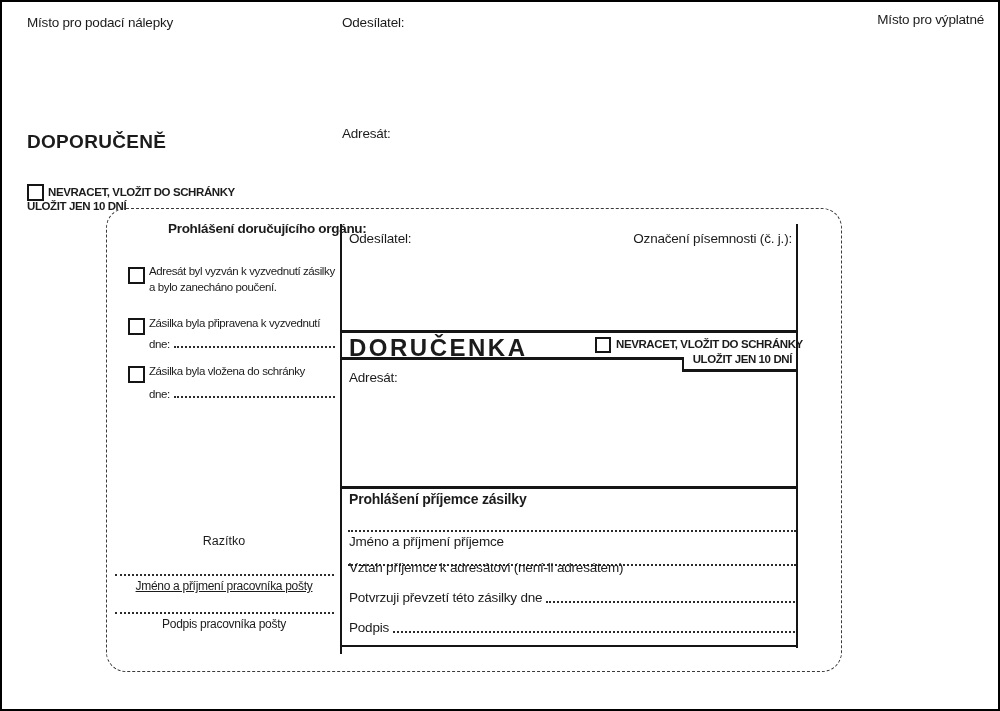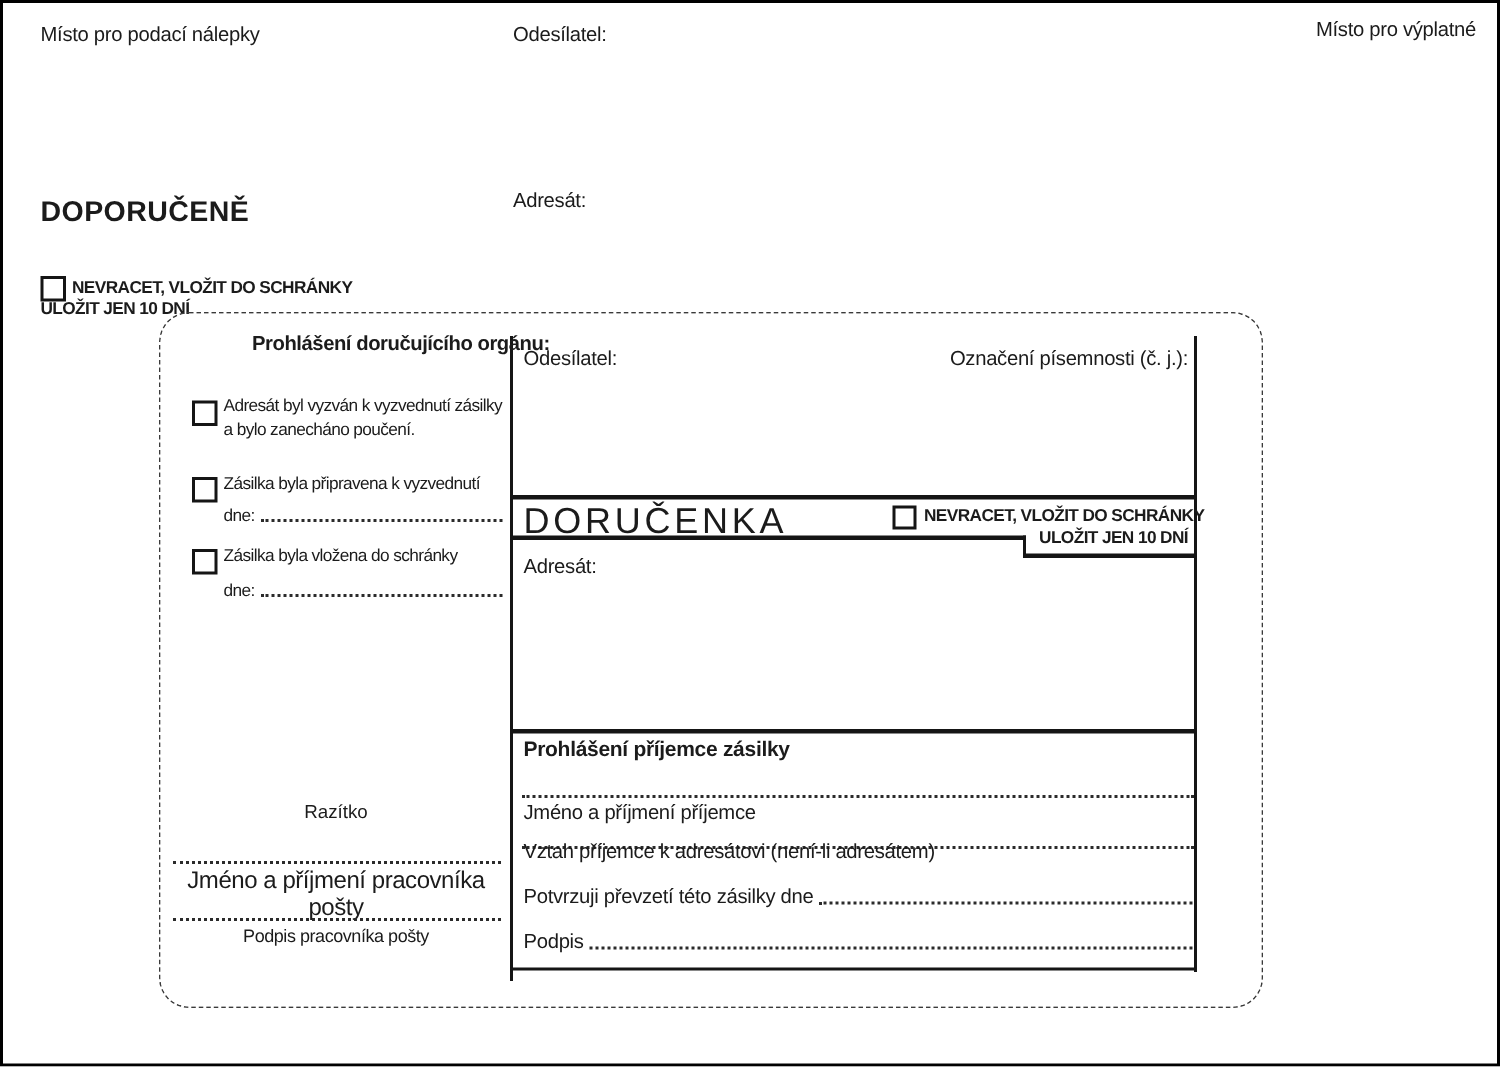--- a/index.html
+++ b/index.html
@@ -11,21 +11,21 @@
     box-sizing:border-box;
     font-family:"Liberation Sans", sans-serif;
     color:#1b1b1b;
     overflow:hidden;
   }
   .abs{position:absolute;}
   .lbl{position:absolute;font-size:13.5px;letter-spacing:-0.2px;white-space:nowrap;}
   .small{font-size:11.5px;letter-spacing:-0.4px;}
   .b{font-weight:700;}
   .big-title{font-size:19px;font-weight:700;letter-spacing:0.3px;}
-  .doru-title{font-size:24px;font-weight:400;letter-spacing:2.5px;text-align:right;}
+  .doru-title{font-size:24px;font-weight:700;letter-spacing:2.5px;text-align:right;}
   .cb{position:absolute;width:13px;height:13px;border:2px solid #151515;background:#fff;box-sizing:content-box;}
   .cb-sm{width:12px;height:12px;}
   .hr{position:absolute;background:#151515;}
   .dotline{position:absolute;height:0;border-top:2px dotted #2b2b2b;}
   .dashbox{
     position:absolute;left:104px;top:206px;width:734px;height:462px;
     border:1.6px dashed #3a3a3a;border-radius:20px;background:transparent;
   }
   .flexrow{position:absolute;display:flex;align-items:flex-end;}
   .leader{flex:1;border-bottom:2px dotted #2b2b2b;margin:0 0 2px 4px;min-width:16px;}
@@ -75,21 +75,21 @@
 
   <div class="cb" style="left:126px;top:364px;"></div>
   <div class="lbl small" style="left:147px;top:363px;">Zásilka byla vložena do schránky</div>
   <div class="flexrow" style="left:147px;top:382px;width:186px;height:16px;">
     <span class="small">dne:</span>
     <span class="leader"></span>
   </div>
 
   <div class="abs center" style="left:112px;top:532px;width:220px;font-size:12.5px;">Razítko</div>
   <div class="dotline" style="left:113px;top:572px;width:219px;"></div>
-  <div class="abs center" style="left:112px;top:577px;width:220px;font-size:16px;letter-spacing:-0.3px;">Jméno a příjmení pracovníka pošty</div>
+  <div class="abs center" style="left:112px;top:577px;width:220px;font-size:12px;letter-spacing:-0.3px;text-decoration:underline;">Jméno a příjmení pracovníka pošty</div>
   <div class="dotline" style="left:113px;top:610px;width:219px;"></div>
   <div class="abs center" style="left:112px;top:615px;width:220px;font-size:12px;letter-spacing:-0.3px;">Podpis pracovníka pošty</div>
 
   <div class="lbl" style="left:347px;top:229px;">Odesílatel:</div>
   <div class="abs right" style="left:540px;top:229px;width:250px;font-size:13.5px;letter-spacing:-0.2px;">Označení písemnosti (č. j.):</div>
 
   <div class="abs doru-title" style="left:347px;top:332px;">DORUČENKA</div>
 
   <div class="cb cb-sm" style="left:593px;top:335px;"></div>
   <div class="lbl small b" style="left:614px;top:336px;">NEVRACET, VLOŽIT DO SCHRÁNKY</div>

